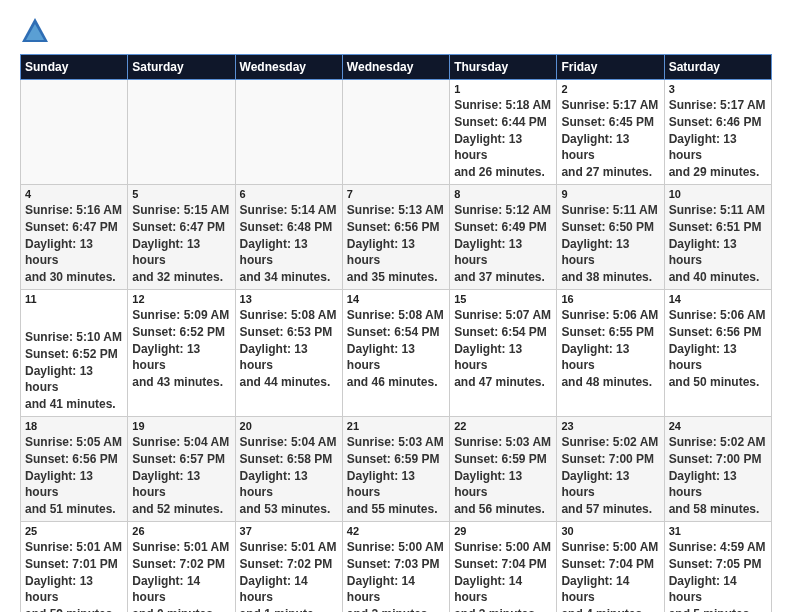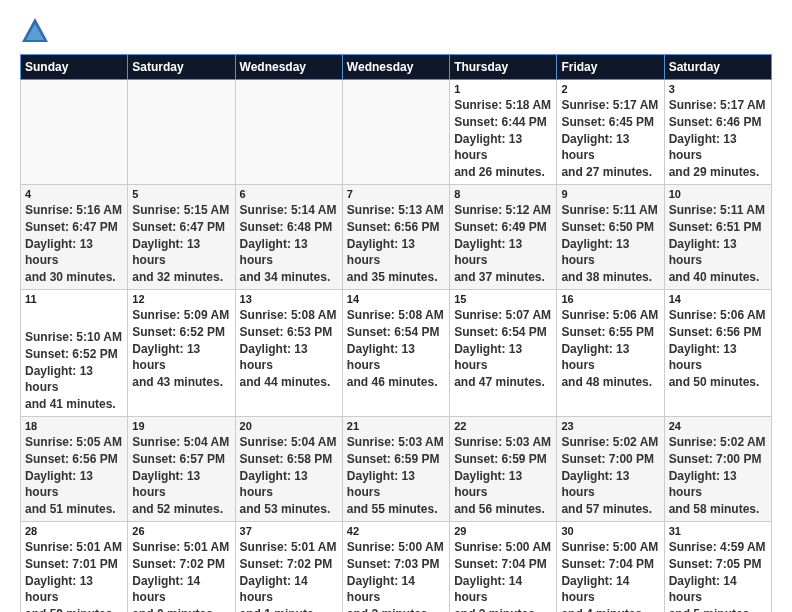--- a/index.html
+++ b/index.html
@@ -310,21 +310,21 @@
           <td>
             <span class="day-number">24</span>
             <div class="cell-content" style="white-space: pre-line;">Sunrise: 5:02 AM
 Sunset: 7:00 PM
 Daylight: 13 hours
 and 58 minutes.</div>
           </td>
         </tr>
         <tr>
           <td>
-            <span class="day-number">28</span>
+            <span class="day-number">25</span>
             <div class="cell-content" style="white-space: pre-line;">Sunrise: 5:01 AM
 Sunset: 7:01 PM
 Daylight: 13 hours
 and 59 minutes.</div>
           </td>
           <td>
             <span class="day-number">26</span>
             <div class="cell-content" style="white-space: pre-line;">Sunrise: 5:01 AM
 Sunset: 7:02 PM
 Daylight: 14 hours

